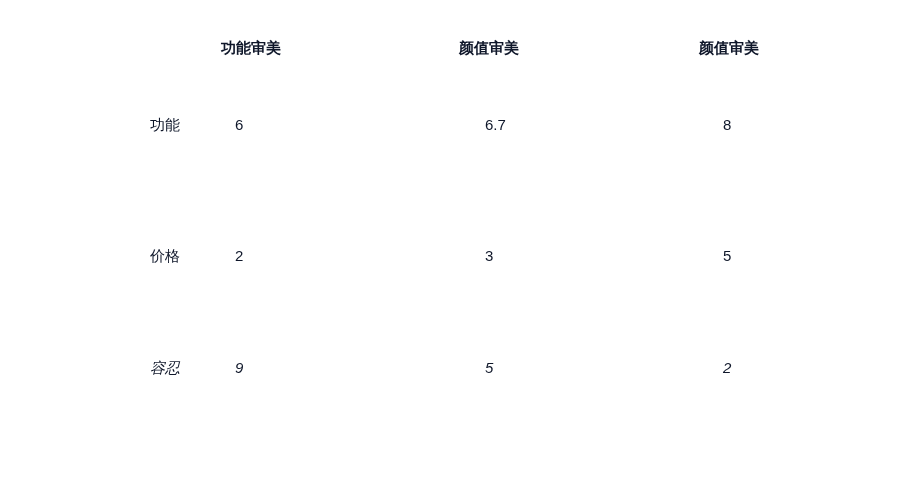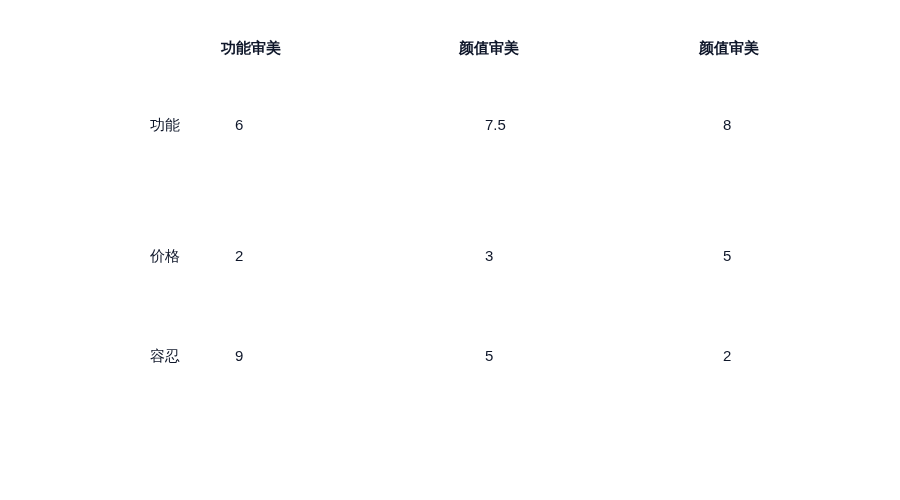--- a/index.html
+++ b/index.html
@@ -37,34 +37,34 @@
   .cell {
     position: absolute;
     white-space: nowrap;
   }
   .cell.v1 { left: 235px; }
   .cell.v2 { left: 485px; }
   .cell.v3 { left: 723px; }
 
   .r1 { top: 117px; }
   .r2 { top: 248px; }
-  .r3 { top: 348px; }
+  .r3 { top: 360px; font-style: italic; }
 </style>
 </head>
 <body>
 
 <div class="stage">
 
   <div class="hdr c1">功能审美</div>
   <div class="hdr c2">颜值审美</div>
   <div class="hdr c3">颜值审美</div>
 
   <div class="rowlabel r1">功能</div>
   <div class="cell r1 v1">6</div>
-  <div class="cell r1 v2">7.5</div>
+  <div class="cell r1 v2">6.7</div>
   <div class="cell r1 v3">8</div>
 
   <div class="rowlabel r2">价格</div>
   <div class="cell r2 v1">2</div>
   <div class="cell r2 v2">3</div>
   <div class="cell r2 v3">5</div>
 
   <div class="rowlabel r3">容忍</div>
   <div class="cell r3 v1">9</div>
   <div class="cell r3 v2">5</div>

